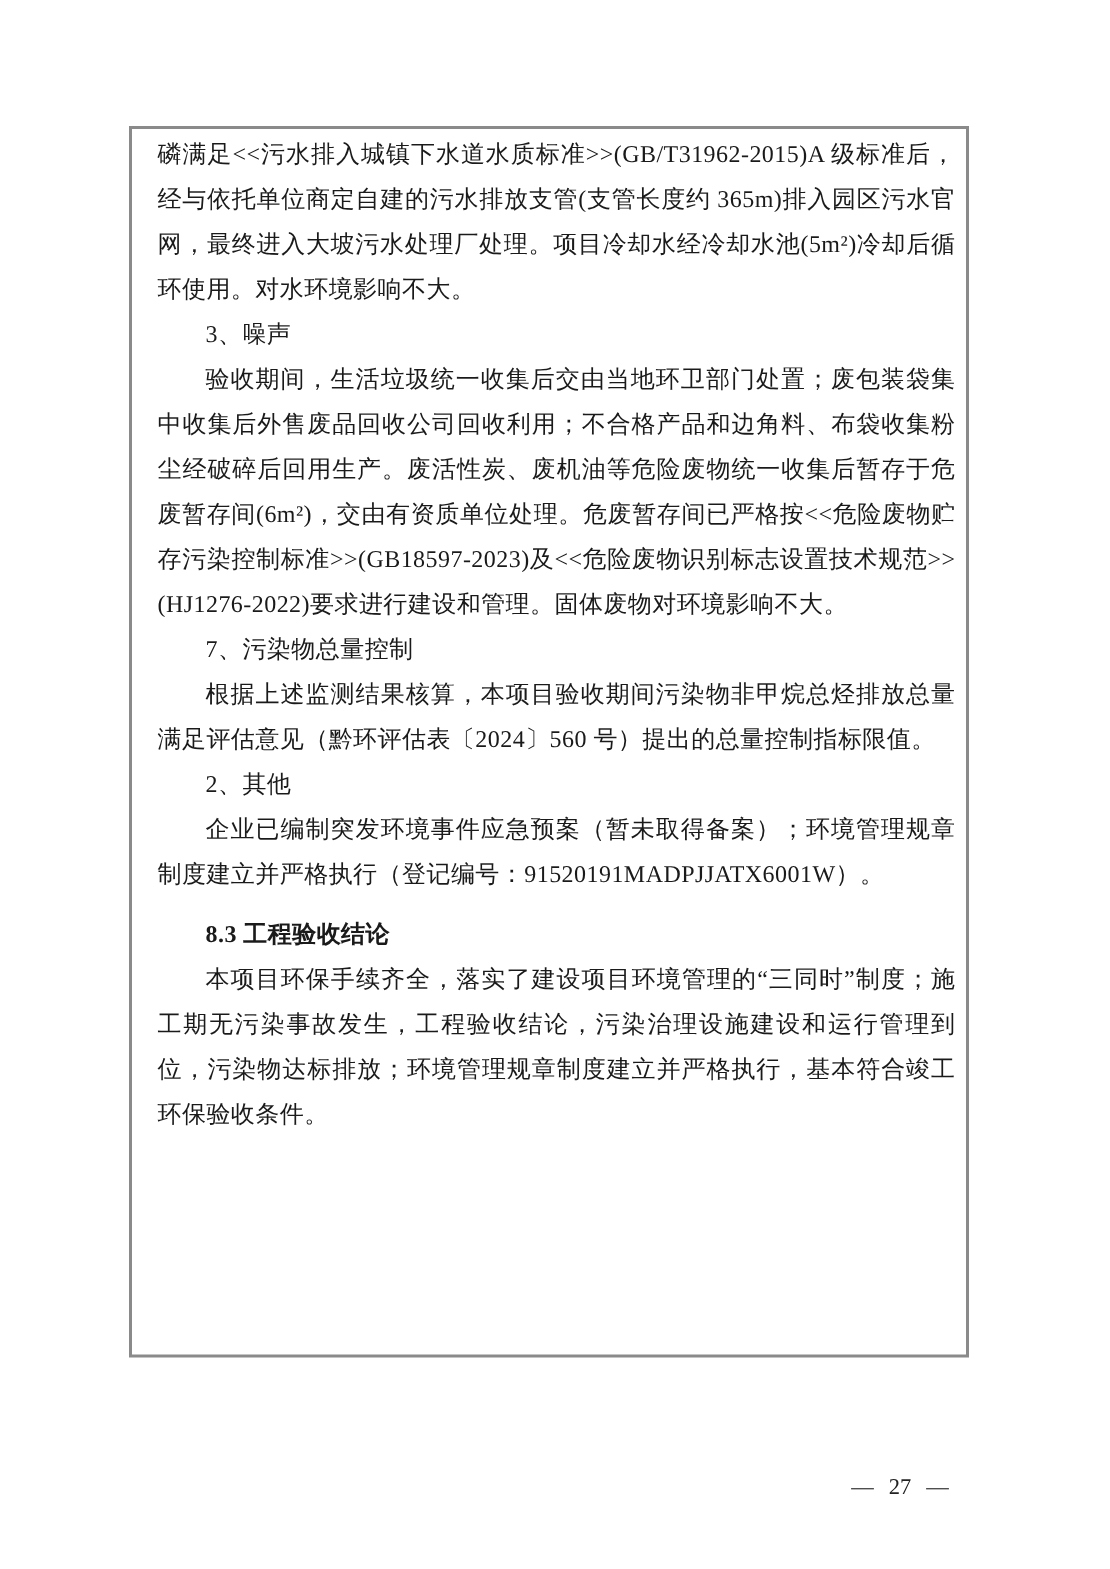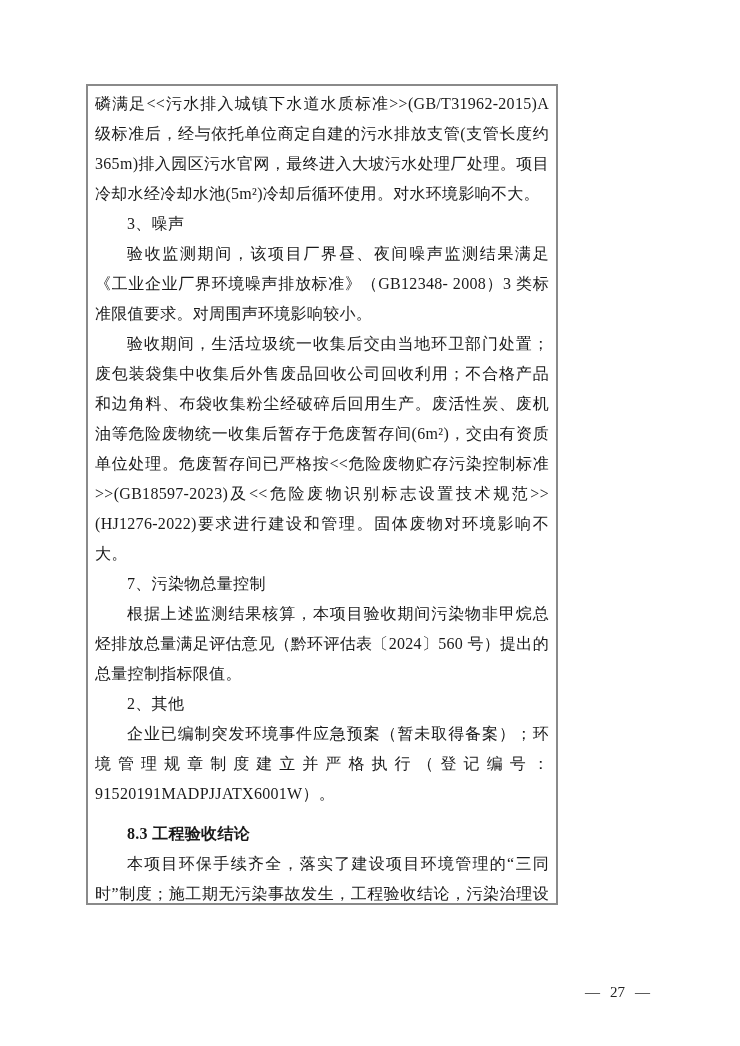--- a/index.html
+++ b/index.html
@@ -13,25 +13,25 @@
     height: 1046px;
     background: #ffffff;
     font-family: "Liberation Serif", "DejaVu Serif", serif;
     color: #1a1a1a;
     overflow: hidden;
   }
   .content-box {
     position: absolute;
     left: 86px;
     top: 84px;
-    width: 472px;
+    width: 560px;
     height: 821px;
     border: 2px solid #8a8a8a;
     box-sizing: border-box;
-    padding: 3px 7px 0 7px;
+    padding: 3px 7px 0 17px;
     overflow: hidden;
   }
   .para {
     margin: 0;
     font-size: 16px;
     line-height: 30px;
     text-align: justify;
     text-justify: inter-ideograph;
     letter-spacing: 0.3px;
     word-break: break-word;
@@ -43,40 +43,39 @@
     font-weight: bold;
     margin-top: 10px;
   }
   .footer {
     position: absolute;
     left: 540px;
     top: 982px;
     width: 120px;
     font-size: 15px;
     line-height: 20px;
-    text-align: right;
+    text-align: center;
     color: #222222;
     white-space: nowrap;
   }
   .footer .dash {
     display: inline-block;
     margin: 0 10px;
   }
 </style>
 </head>
 <body>
 
 <div class="page">
 
   <div class="content-box">
     <p class="para">磷满足&lt;&lt;污水排入城镇下水道水质标准&gt;&gt;(GB/T31962-2015)A 级标准后，经与依托单位商定自建的污水排放支管(支管长度约 365m)排入园区污水官网，最终进入大坡污水处理厂处理。项目冷却水经冷却水池(5m²)冷却后循环使用。对水环境影响不大。</p>
 
     <p class="para indent">3、噪声</p>
 
-    <p class="para indent">验收监测期间，该项目厂界昼、夜间噪声监测结果满足《工业企业厂界环境噪声排放标准》（GB12348- 2008）3 类标准限值要求。对周围声环境影响较小。</p>
 
 
     <p class="para indent">验收期间，生活垃圾统一收集后交由当地环卫部门处置；废包装袋集中收集后外售废品回收公司回收利用；不合格产品和边角料、布袋收集粉尘经破碎后回用生产。废活性炭、废机油等危险废物统一收集后暂存于危废暂存间(6m²)，交由有资质单位处理。危废暂存间已严格按&lt;&lt;危险废物贮存污染控制标准&gt;&gt;(GB18597-2023)及&lt;&lt;危险废物识别标志设置技术规范&gt;&gt;(HJ1276-2022)要求进行建设和管理。固体废物对环境影响不大。</p>
 
     <p class="para indent">7、污染物总量控制</p>
 
     <p class="para indent">根据上述监测结果核算，本项目验收期间污染物非甲烷总烃排放总量满足评估意见（黔环评估表〔2024〕560 号）提出的总量控制指标限值。</p>
 
     <p class="para indent">2、其他</p>
 

